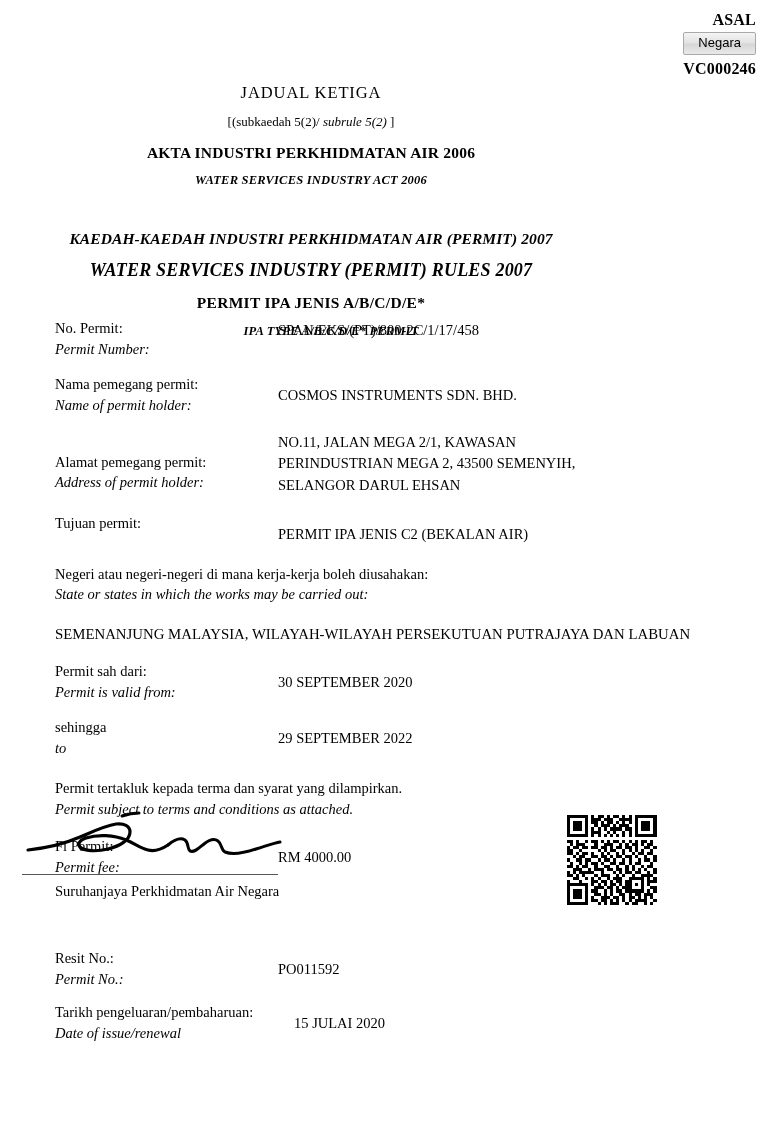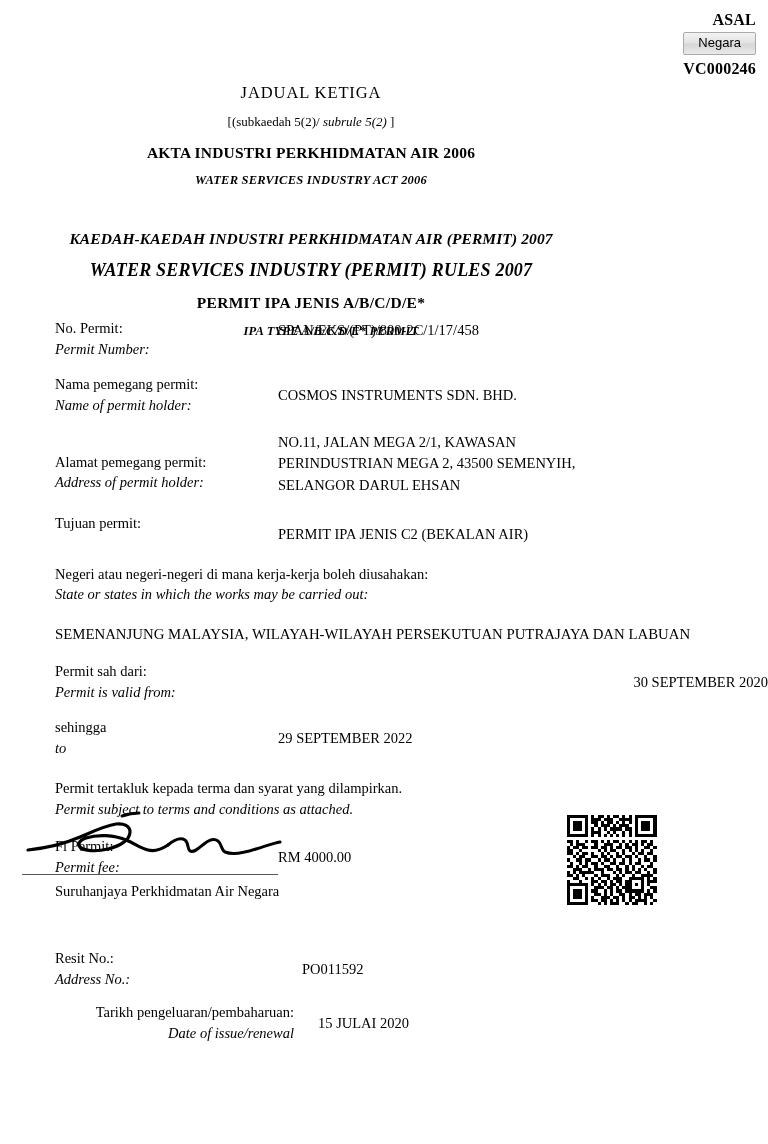--- a/index.html
+++ b/index.html
@@ -216,21 +216,21 @@
     padding-top: 6px;
     white-space: nowrap;
   }
 
   .footer-fields {
     position: absolute;
     top: 948px;
     left: 0;
     width: 768px;
   }
-  .footer-fields .field { margin-bottom: 10px; gap: 24px; }
+  .footer-fields .field { margin-bottom: 10px; }
 </style>
 </head>
 <body>
 
 <div class="topbar">
   <div class="asal-label">ASAL</div>
   <div class="print-row">
     <button class="print-button">Negara</button>
   </div>
   <div class="vc-number">VC000246</div>
@@ -285,21 +285,21 @@
     </div>
     <div class="f-value">PERMIT IPA JENIS C2 (BEKALAN AIR)</div>
   </div>
 
   <div class="fullblock">
     <div class="f-ms">Negeri atau negeri-negeri di mana kerja-kerja boleh diusahakan:</div>
     <div class="f-en">State or states in which the works may be carried out:</div>
     <div class="states-value">SEMENANJUNG MALAYSIA, WILAYAH-WILAYAH PERSEKUTUAN PUTRAJAYA DAN LABUAN</div>
   </div>
 
-  <div class="field vmid" style="margin-top:16px;justify-content:space-between;">
+  <div class="field vmid" style="margin-top:16px;">
     <div class="f-labels">
       <div class="f-ms">Permit sah dari:</div>
       <div class="f-en">Permit is valid from:</div>
     </div>
     <div class="f-value">30 SEPTEMBER 2020</div>
   </div>
 
   <div class="field vmid" style="margin-top:14px;">
     <div class="f-labels">
       <div class="f-ms">sehingga</div>
@@ -606,26 +606,26 @@
   </div>
   <div class="sig-rule"></div>
   <div class="sig-authority">Suruhanjaya Perkhidmatan Air Negara</div>
 </div>
 
 <div class="footer-fields">
 
   <div class="field vmid">
     <div class="f-labels">
       <div class="f-ms">Resit No.:</div>
-      <div class="f-en">Address No.:</div>
+      <div class="f-en">Permit No.:</div>
     </div>
     <div class="f-value">PO011592</div>
   </div>
 
   <div class="field vmid" style="margin-top:12px;">
-    <div class="f-labels" style="width:239px;flex:0 0 239px;text-align:right;">
+    <div class="f-labels" style="width:239px;flex:0 0 239px;">
       <div class="f-ms">Tarikh pengeluaran/pembaharuan:</div>
       <div class="f-en">Date of issue/renewal</div>
     </div>
     <div class="f-value">15 JULAI 2020</div>
   </div>
 
 </div>
 
 </body></html>

